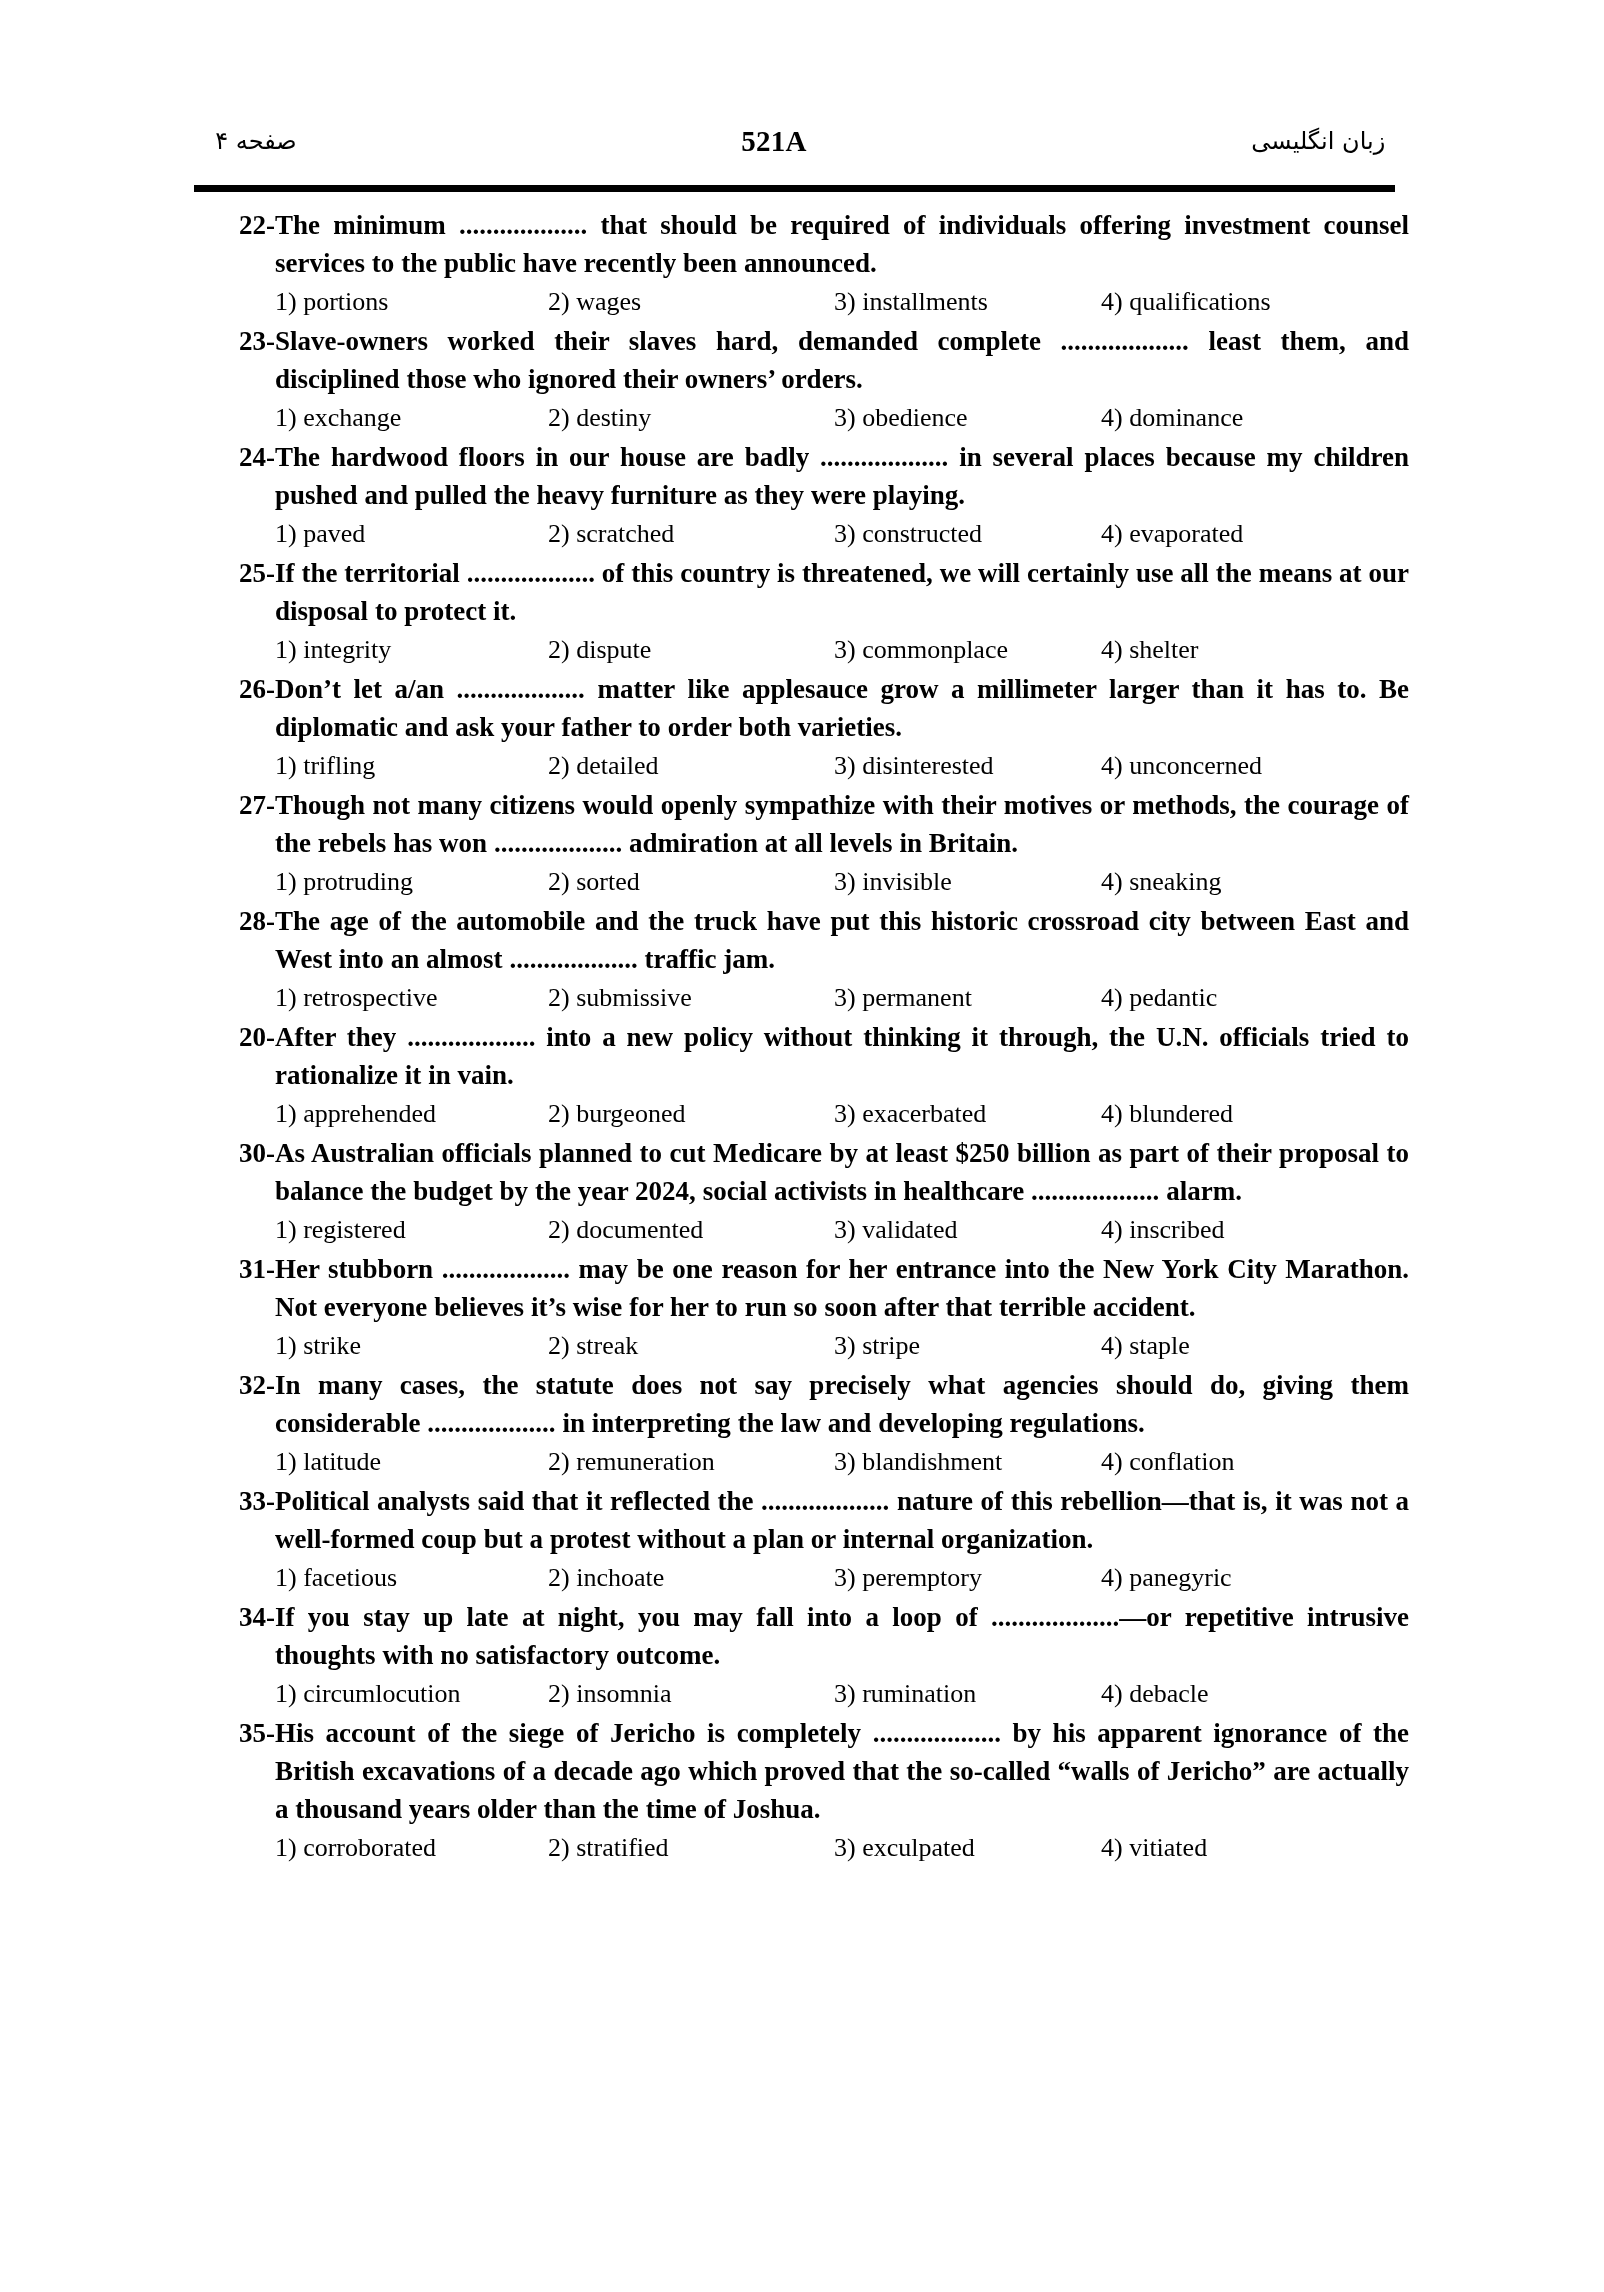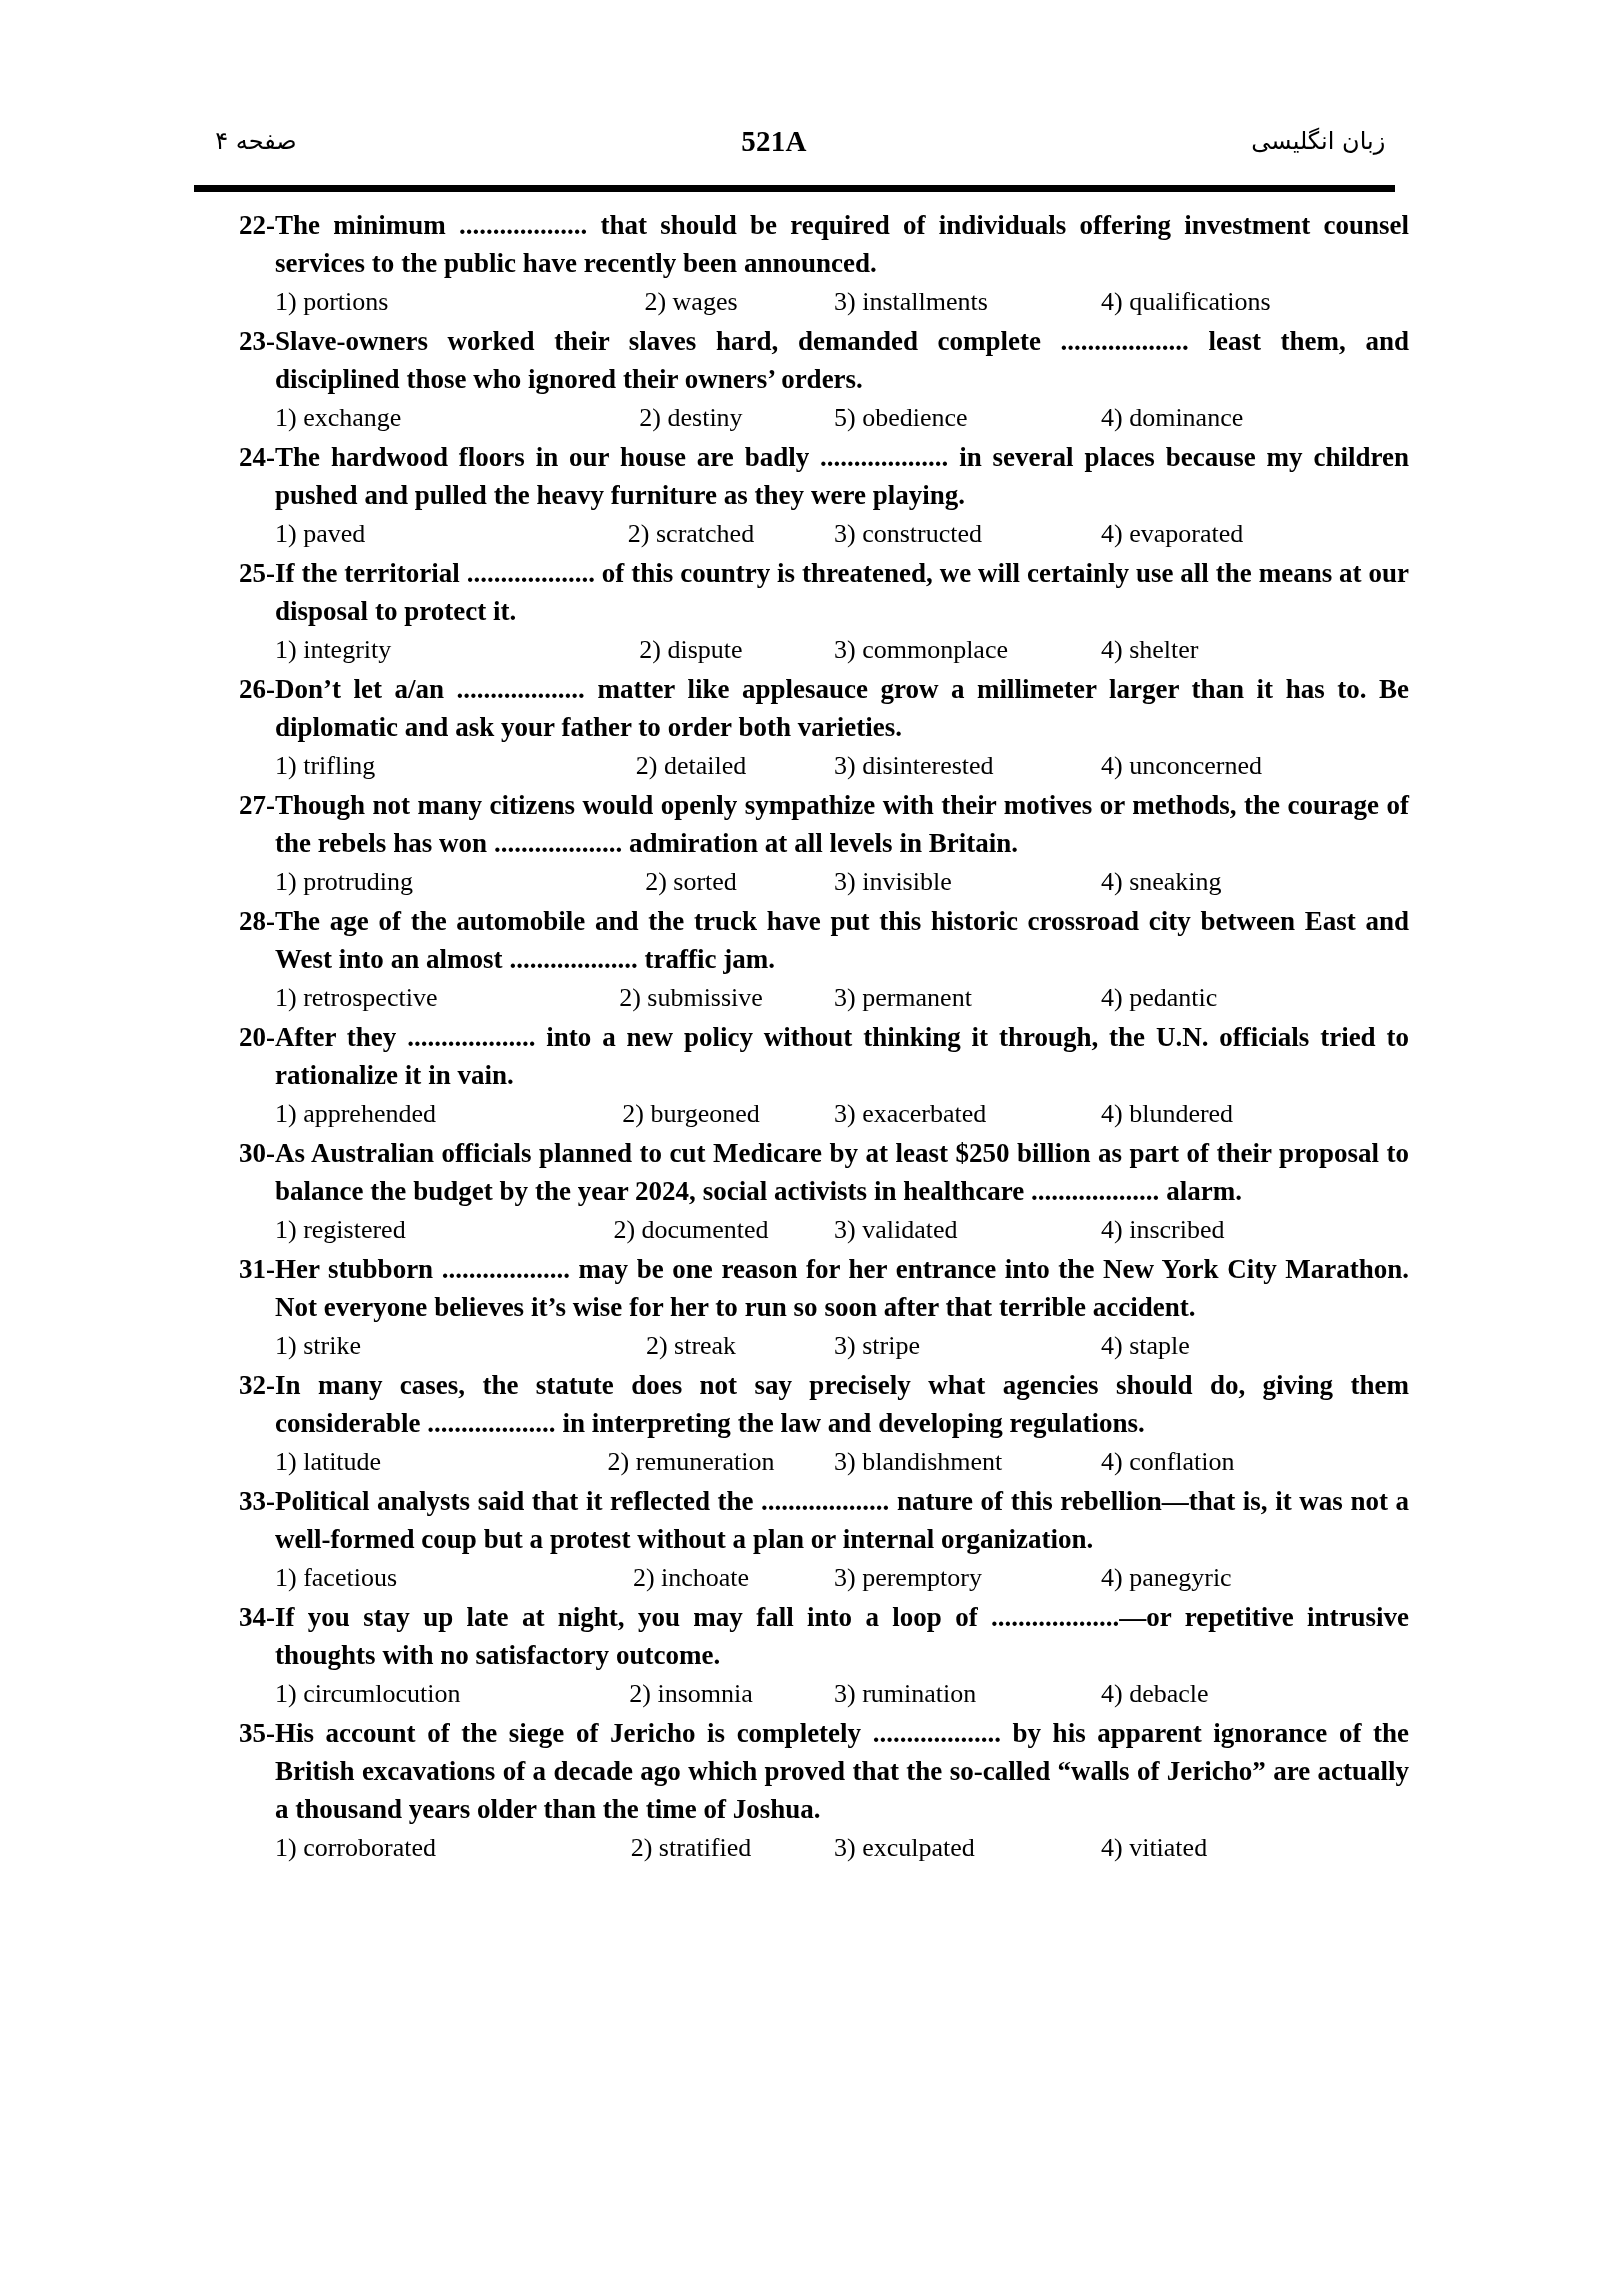--- a/index.html
+++ b/index.html
@@ -106,21 +106,21 @@
     line-height: 38px;
     font-weight: 400;
     padding-top: 1px;
     padding-bottom: 1px;
   }
   .opt {
     white-space: nowrap;
     overflow: visible;
   }
   .opt-1 { flex: 0 0 273px; }
-  .opt-2 { flex: 0 0 286px; text-align: center; }
+  .opt-2 { flex: 0 0 286px; }
   .opt-3 { flex: 0 0 267px; }
   .opt-4 { flex: 0 0 auto; }
 </style>
 </head>
 <body>
 
 <div class="page">
 
   <div class="header">
     <div class="hdr-left">صفحه ۴</div>
@@ -143,21 +143,21 @@
           </div>
         </div>
       </div>
       <div class="q">
         <div class="q-num">23-</div>
         <div class="q-body">
           <div class="q-stem">Slave-owners worked their slaves hard, demanded complete ................... least them, and disciplined those who ignored their owners’ orders.</div>
           <div class="opts">
             <div class="opt opt-1">1) exchange</div>
             <div class="opt opt-2">2) destiny</div>
-            <div class="opt opt-3">5) obedience</div>
+            <div class="opt opt-3">3) obedience</div>
             <div class="opt opt-4">4) dominance</div>
           </div>
         </div>
       </div>
       <div class="q">
         <div class="q-num">24-</div>
         <div class="q-body">
           <div class="q-stem">The hardwood floors in our house are badly ................... in several places because my children pushed and pulled the heavy furniture as they were playing.</div>
           <div class="opts">
             <div class="opt opt-1">1) paved</div>

